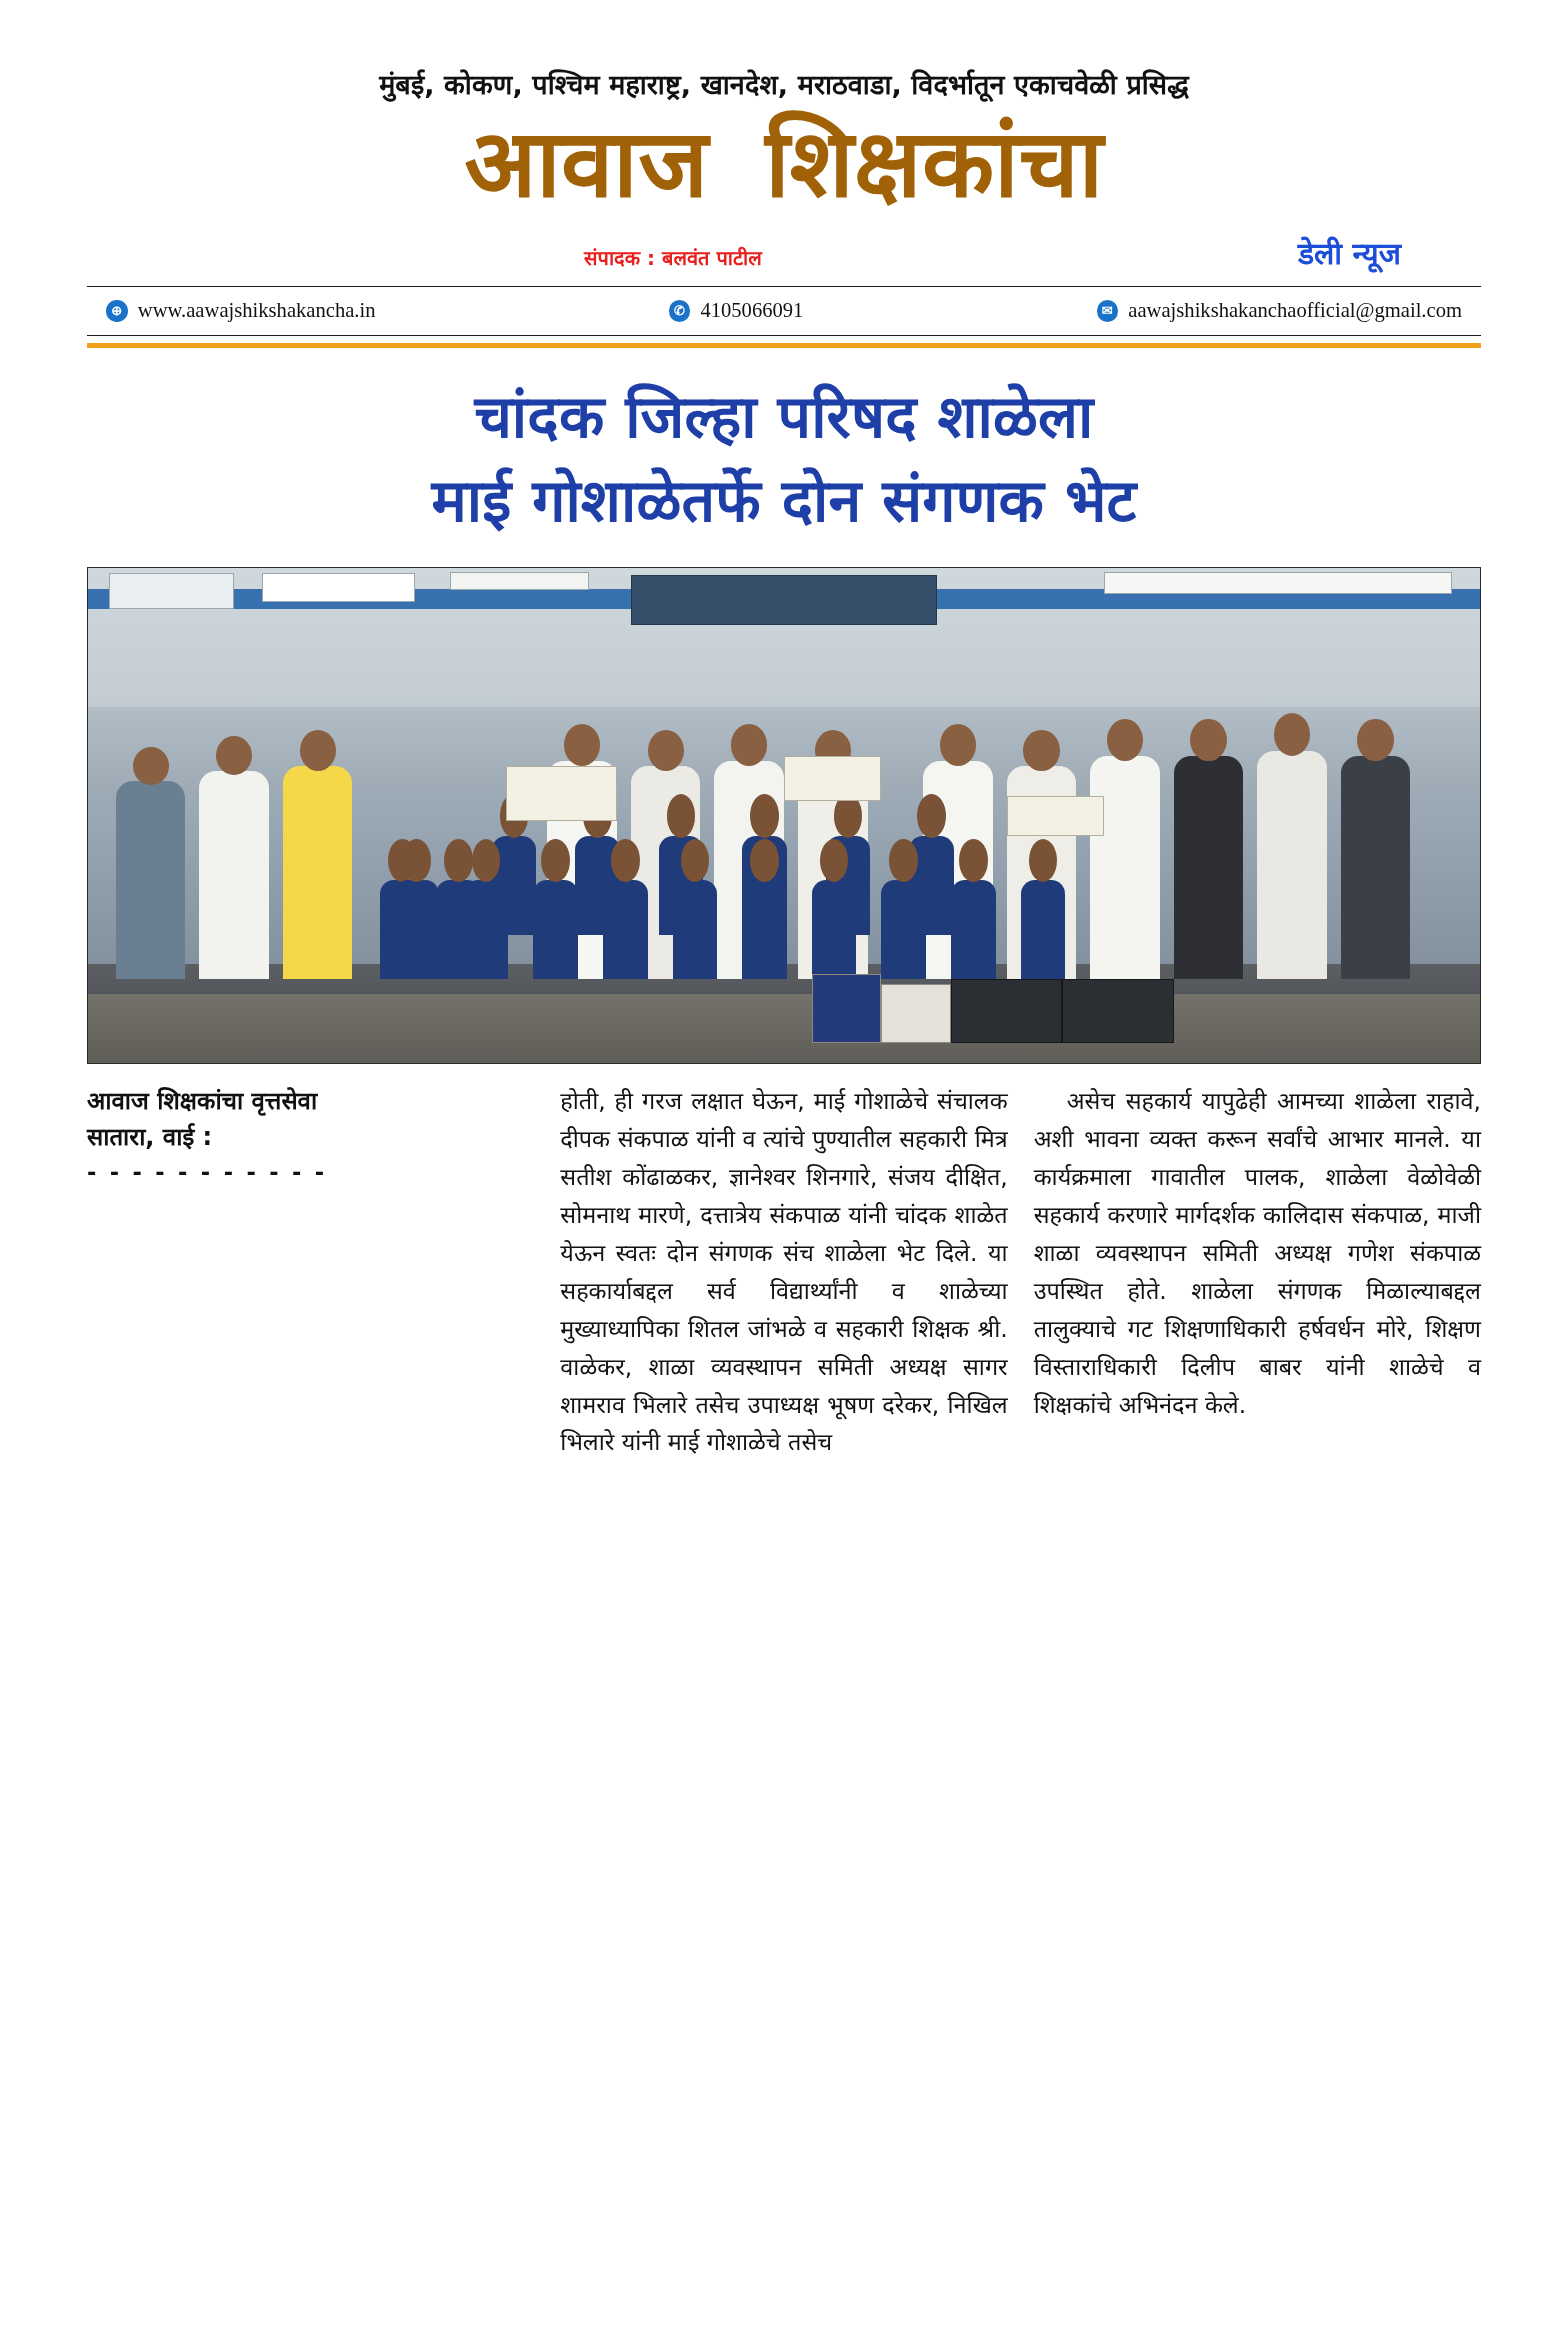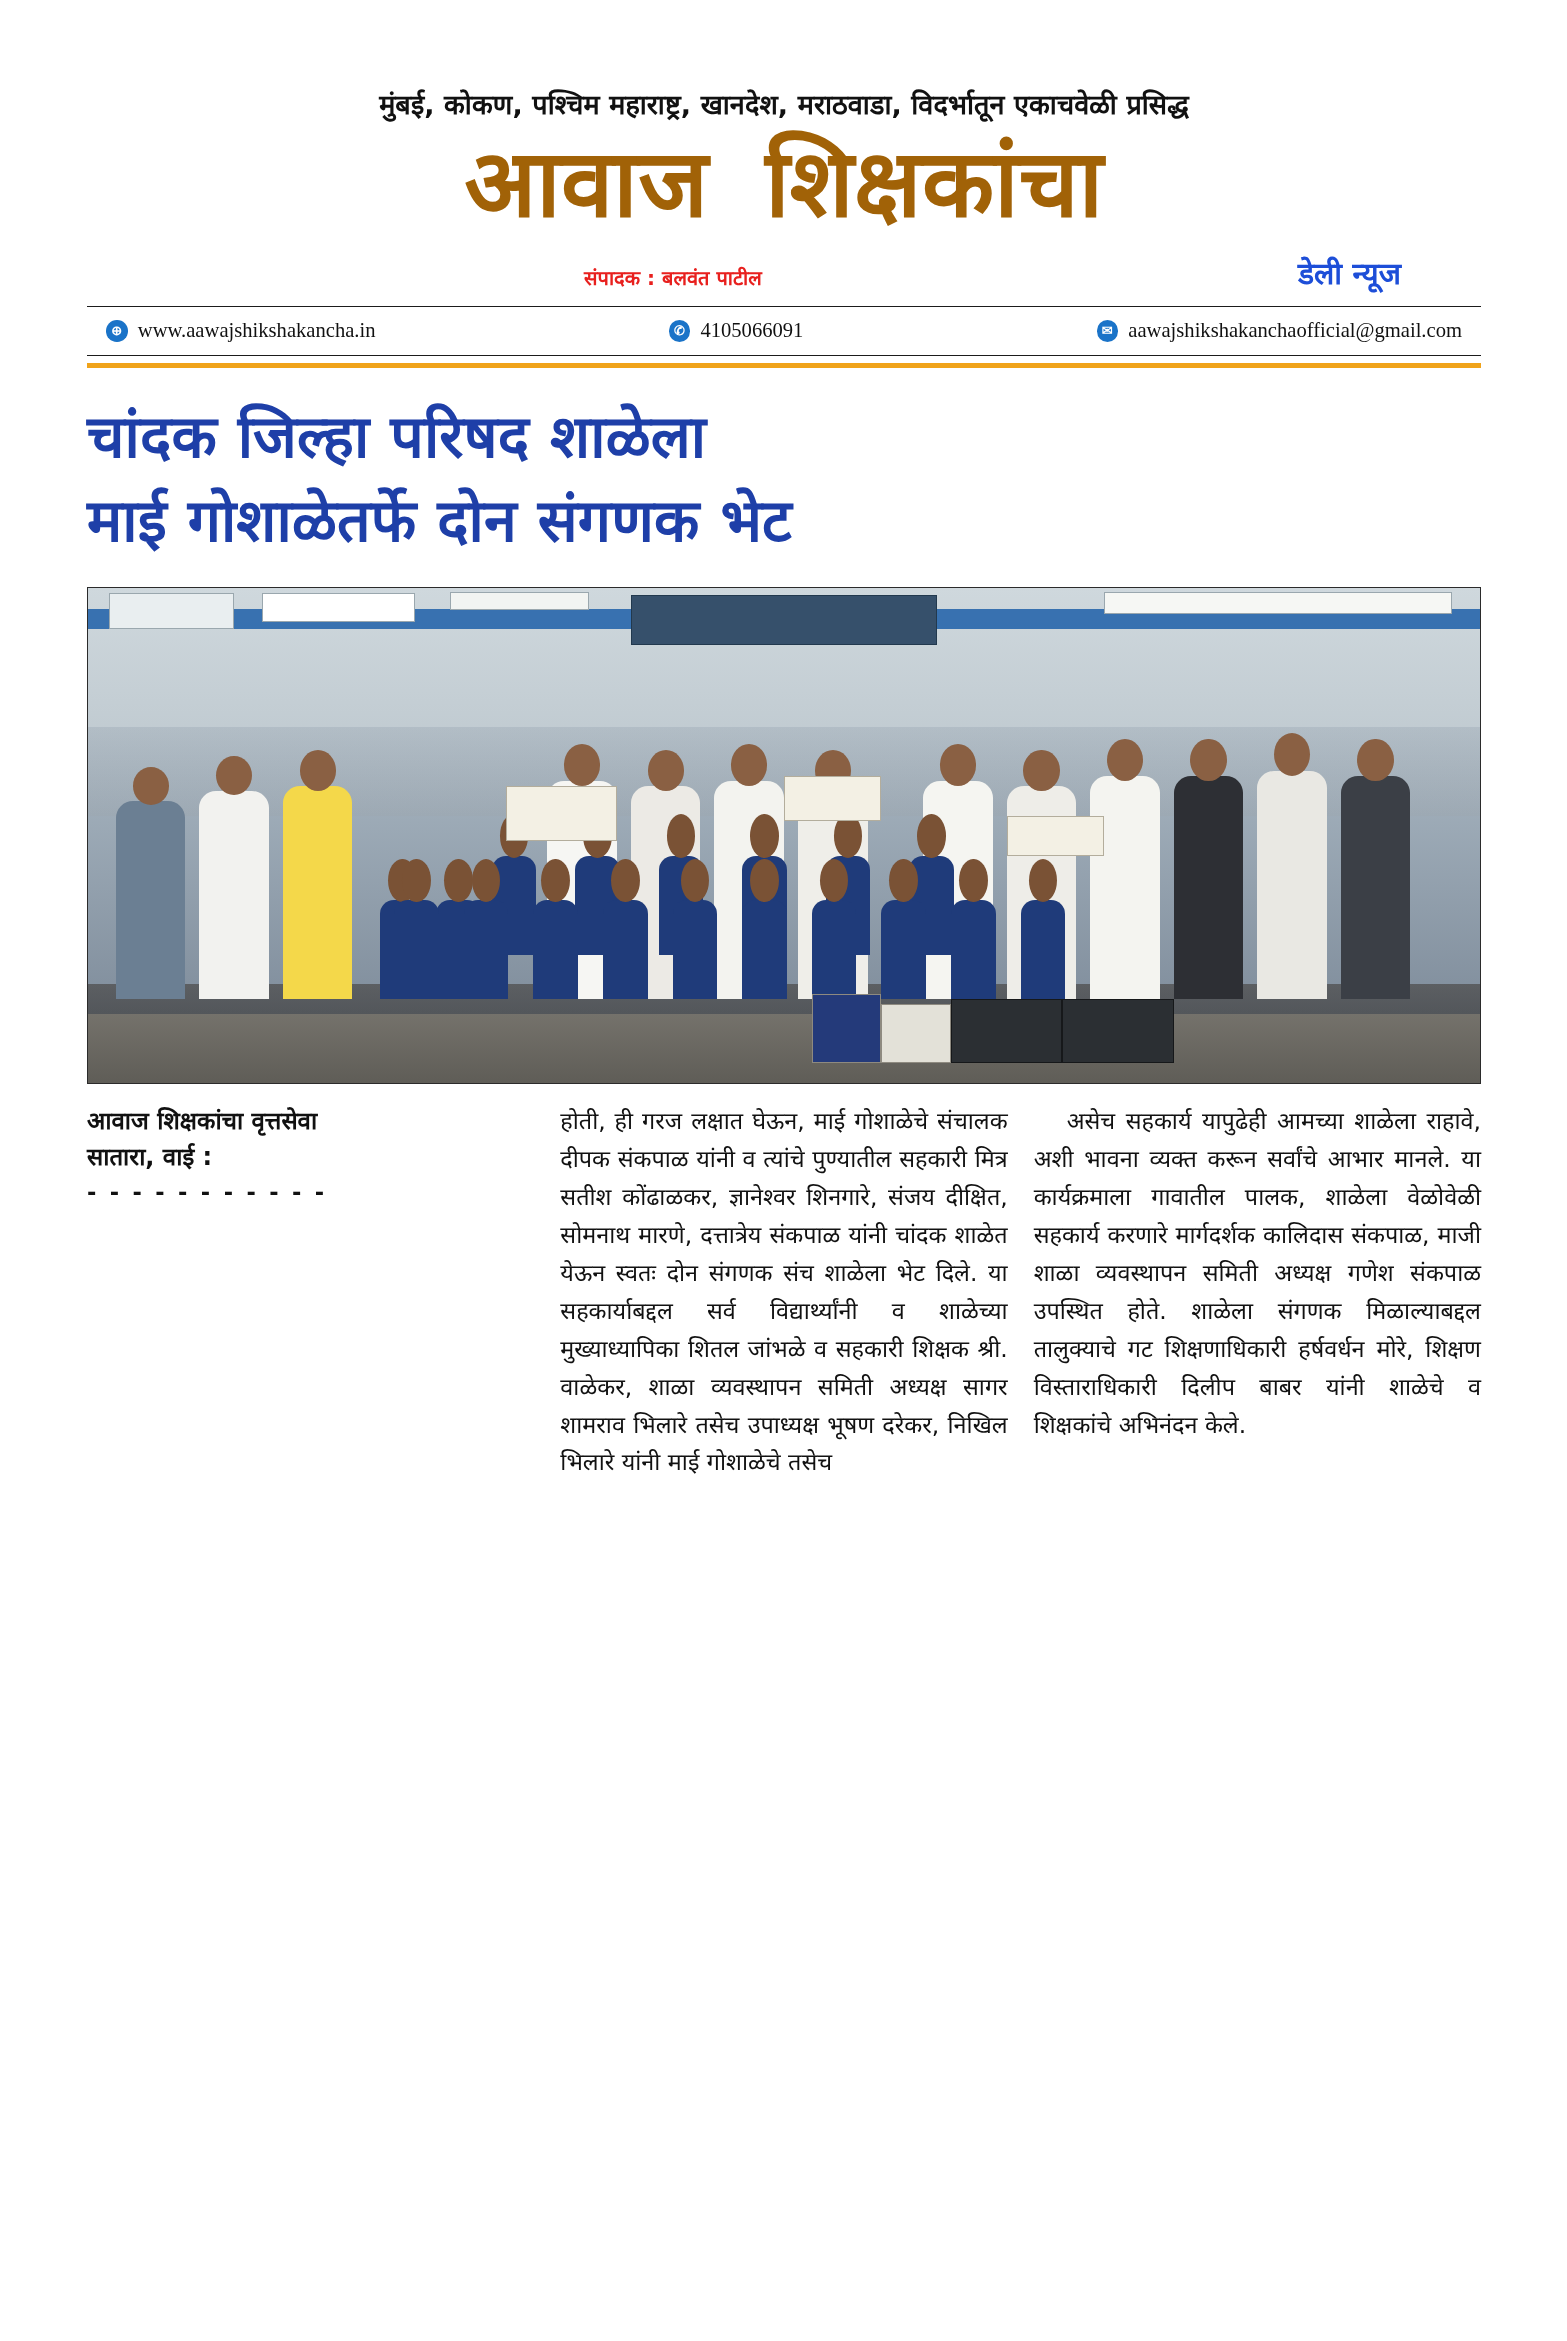--- a/index.html
+++ b/index.html
@@ -11,21 +11,21 @@
   .page {
     width: 1568px;
     height: 2456px;
     background: #ffffff;
     position: relative;
     padding: 0 87px;
   }
 
   
   .masthead {
-    padding-top: 88px;
+    padding-top: 68px;
     text-align: center;
   }
   .strapline {
     font-family: "DejaVu Sans", sans-serif;
     font-weight: bold;
     font-size: 27px;
     color: #111111;
     letter-spacing: 0.1px;
     line-height: 1.25;
   }
@@ -97,21 +97,21 @@
   .cicon.mail  { background: #1a73c8; }
 
   .rule-orange {
     height: 5.2px;
     background: #f0a31a;
     margin-top: 6.6px;
   }
 
   
   .headline {
-    text-align: left;
+    text-align: center;
     margin-top: 27px;
     font-family: "DejaVu Sans", sans-serif;
     font-weight: bold;
     font-size: 59px;
     line-height: 1.42;
     color: #1e3fa8;
     letter-spacing: 0.2px;
   }
 
   

